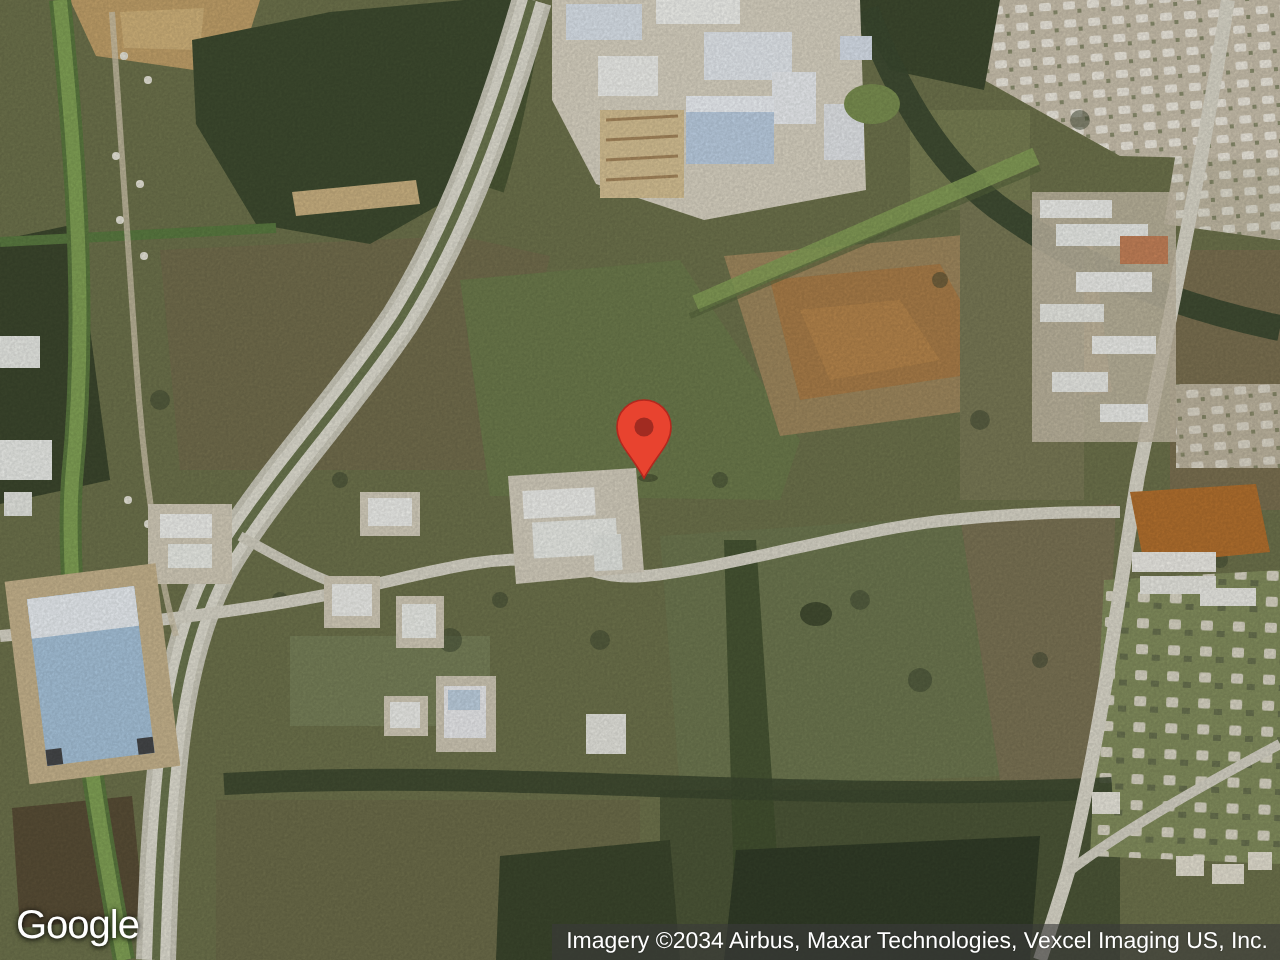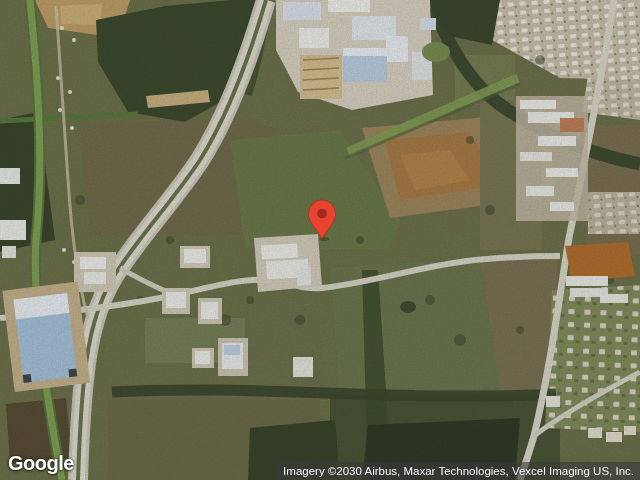--- a/index.html
+++ b/index.html
@@ -3,21 +3,21 @@
 <meta charset="utf-8">
 <style>
   html,body{margin:0;padding:0;background:#222;}
   .stage{position:relative;width:640px;height:480px;overflow:hidden;
          font-family:"Liberation Sans",sans-serif;}
   .map-art{position:absolute;left:0;top:0;display:block;}
   .pin-svg{position:absolute;left:0;top:0;pointer-events:none;}
   .google-logo{
     position:absolute;left:8px;bottom:5px;
     font-family:"Liberation Sans",sans-serif;
-    font-size:20px;font-weight:bold;letter-spacing:-0.5px;
+    font-size:20px;font-weight:normal;letter-spacing:-0.5px;
     color:#ffffff;
     text-shadow:0 0 2px rgba(0,0,0,.6),0 1px 2px rgba(0,0,0,.5),
                 0 0 4px rgba(0,0,0,.35);
     cursor:pointer;
   }
   .attribution-bar{
     position:absolute;right:0;bottom:0;height:18px;
     background:rgba(58,58,58,.62);
     display:flex;align-items:center;
     padding:0 6px 0 7px;
@@ -217,16 +217,16 @@
 
   <svg class="pin-svg" width="640" height="480" viewBox="0 0 640 480">
     <ellipse cx="324" cy="239" rx="5" ry="2" fill="#000000" fill-opacity="0.25"></ellipse>
     <path d="M322,239 c-7,-12.5 -13.5,-17 -13.5,-25.5 a13.5,13.5 0 1 1 27,0 c0,8.5 -6.5,13 -13.5,25.5 z" stroke="#B4281E" stroke-width="0.8" fill="#E8432F"></path>
     <circle cx="322" cy="213.5" r="4.8" fill="#A12B21"></circle>
   </svg>
 
   <div class="google-logo">Google</div>
 
   <div class="attribution-bar">
-    <span>Imagery ©2030 Airbus, Maxar Technologies, Vexcel Imaging US, Inc.</span>
+    <span>Imagery ©2034 Airbus, Maxar Technologies, Vexcel Imaging US, Inc.</span>
   </div>
 
 </div>
 
 </body></html>

